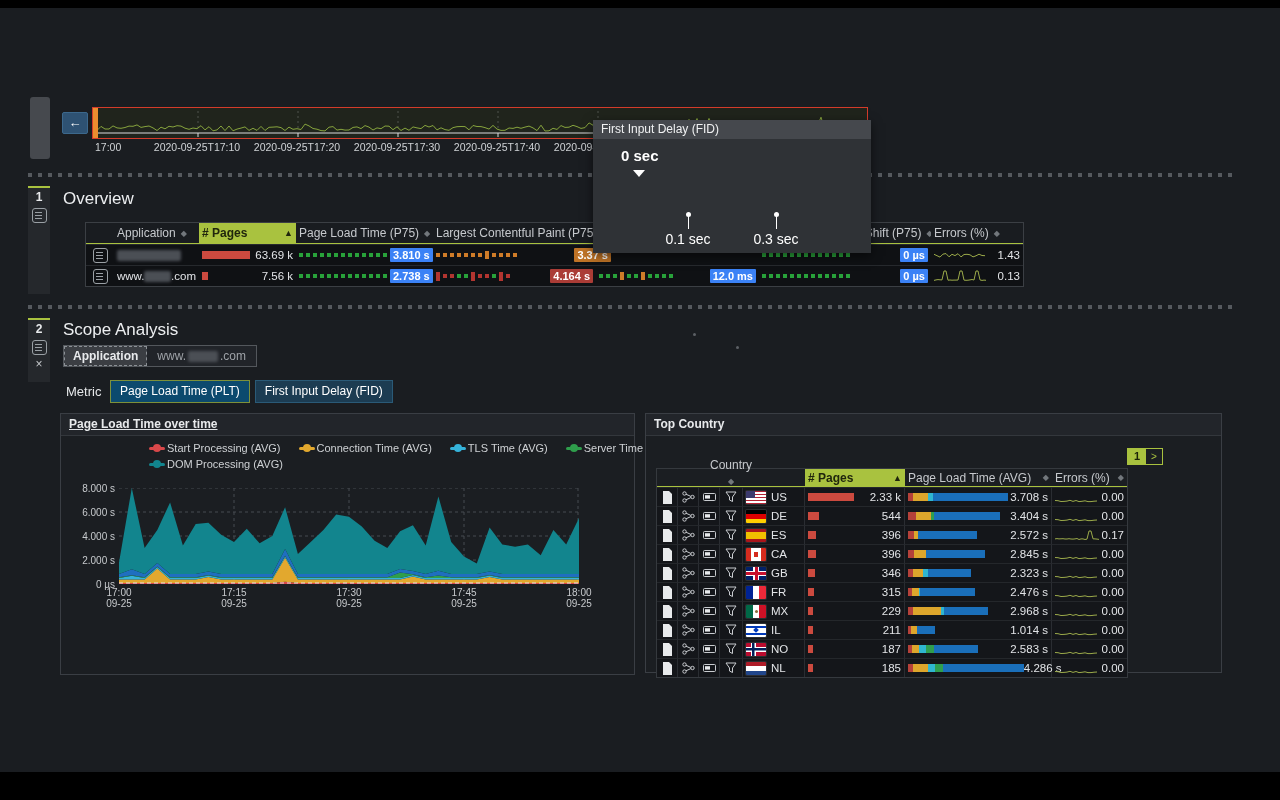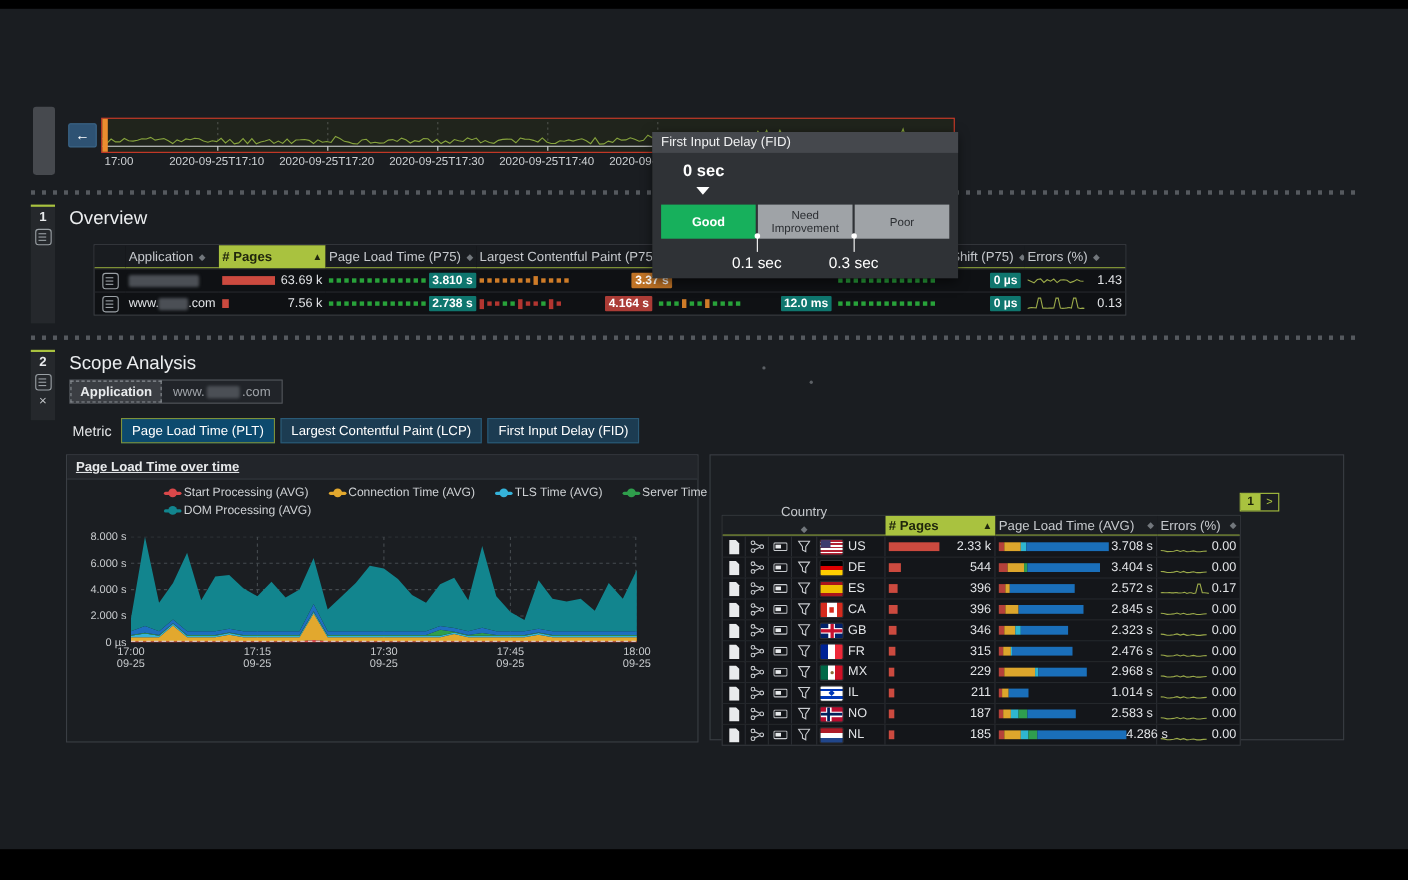--- a/index.html
+++ b/index.html
@@ -36,21 +36,21 @@
   
   #ovwrap{position:absolute;left:85px;top:222px;width:937px;border:1px solid #3b3f44;background:#0f1114;}
   #ovgrid{display:grid;grid-template-columns:28px 85px 97px 137px 163px 163px 172px 92px;}
   .oh{height:20px;font-size:12px;color:#c6c9cd;background:#191c20;white-space:nowrap;padding:0 3px;display:flex;align-items:center;gap:5px;border-bottom:1px solid #a9c23f;overflow:visible;cursor:pointer;}
   .oh.sorted{background:#a9c23f;color:#20260d;font-weight:bold;}
   .dia{color:#72777c;font-size:8px;}
   .arr{margin-left:auto;font-size:9px;color:#20260d;}
   .oc{height:20px;display:flex;align-items:center;padding:0 3px;border-top:1px solid #26292d;font-size:11.5px;color:#e2e4e7;}
   .val{margin-left:auto;white-space:nowrap;}
   .bdg{padding:0 3px;height:14px;line-height:14px;font-size:11px;font-weight:bold;color:#fff;border-radius:1px;margin-left:auto;white-space:nowrap;}
-  .b-green{background:#0f766e;}
+  .b-green{background:#3b82f6;}
   .b-red{background:#ab3c36;}
   .b-orange{background:#bf7326;}
   .redbar{height:8px;background:#cc4a3f;flex:none;}
   .blk{width:4px;margin-right:3px;flex:none;}
   .blur{background:#4b4f55;border-radius:2px;filter:blur(1.5px);height:11px;display:inline-block;}
 
   
   #tooltip{position:absolute;left:593px;top:120px;width:278px;height:133px;background:#2f3236;z-index:40;box-shadow:0 3px 10px rgba(0,0,0,.55);}
   #tt-head{height:19px;line-height:19px;background:#45484d;padding:0 8px;font-size:12px;color:#f0f1f2;}
   #tt-val{position:absolute;left:28px;top:27px;font-size:15px;font-weight:bold;color:#fff;}
@@ -363,21 +363,20 @@
     <div id="flabel">Application</div>
     <div id="fvalue">
       <span>www.</span>
       <span class="blur" style="width:30px"></span>
       <span>.com</span>
     </div>
   </div>
   <div id="metric-label">Metric</div>
   <div id="tabs">
       <div class="tab active">Page Load Time (PLT)</div>
-      <div class="tab">Largest Contentful Paint (LCP)</div>
       <div class="tab">First Input Delay (FID)</div>
     </div>
 
   <div class="dot" style="left:693px;top:333px"></div>
   <div class="dot" style="left:736px;top:346px"></div>
 
   <div class="panel" id="panelL">
     <div class="phead">Page Load Time over time</div>
     <div id="legend">
         <div class="lgrow">
@@ -457,20 +456,21 @@
           <div>09-25</div>
         </div>
         <div class="xtick" style="left: 518px; top: 173px;">
           <div>18:00</div>
           <div>09-25</div>
         </div>
       </div>
   </div>
 
   <div class="panel" id="panelR">
+    <div class="phead">Top Country</div>
     <div id="pager">
       <div id="pg-cur">1</div>
       <div id="pg-next">&gt;</div>
     </div>
     <div id="tcwrap">
       <div id="tcgrid">
           <div class="th" style="grid-column: 1 / 6; justify-content: flex-end; flex-direction: column;">
             <span>Country</span>
             <span class="dia">◆</span>
           </div>
@@ -1046,25 +1046,20 @@
             <span class="val">0.00</span>
           </div>
         </div>
     </div>
   </div>
 
   <div id="tooltip">
     <div id="tt-head">First Input Delay (FID)</div>
     <div id="tt-val">0 sec</div>
     <div id="tt-tri"></div>
-    <div id="gauge">
-        <div class="gseg" style="background: rgb(23, 176, 92); color: rgb(255, 255, 255); font-weight: bold; font-size: 11.5px;">Good</div>
-        <div class="gseg" style="background: rgb(159, 163, 167); color: rgb(44, 47, 51);">Need Improvement</div>
-        <div class="gseg" style="background: rgb(159, 163, 167); color: rgb(44, 47, 51);">Poor</div>
-      </div>
   <div class="gstem" style="left: 95px;"></div>
       <div class="glabel" style="left: 95px;">0.1 sec</div>
       <div class="gstem" style="left: 183px;"></div>
       <div class="glabel" style="left: 183px;">0.3 sec</div>
     </div>
 
   <div class="strip" id="strip-bottom"></div>
 </div>
 
 </body></html>

